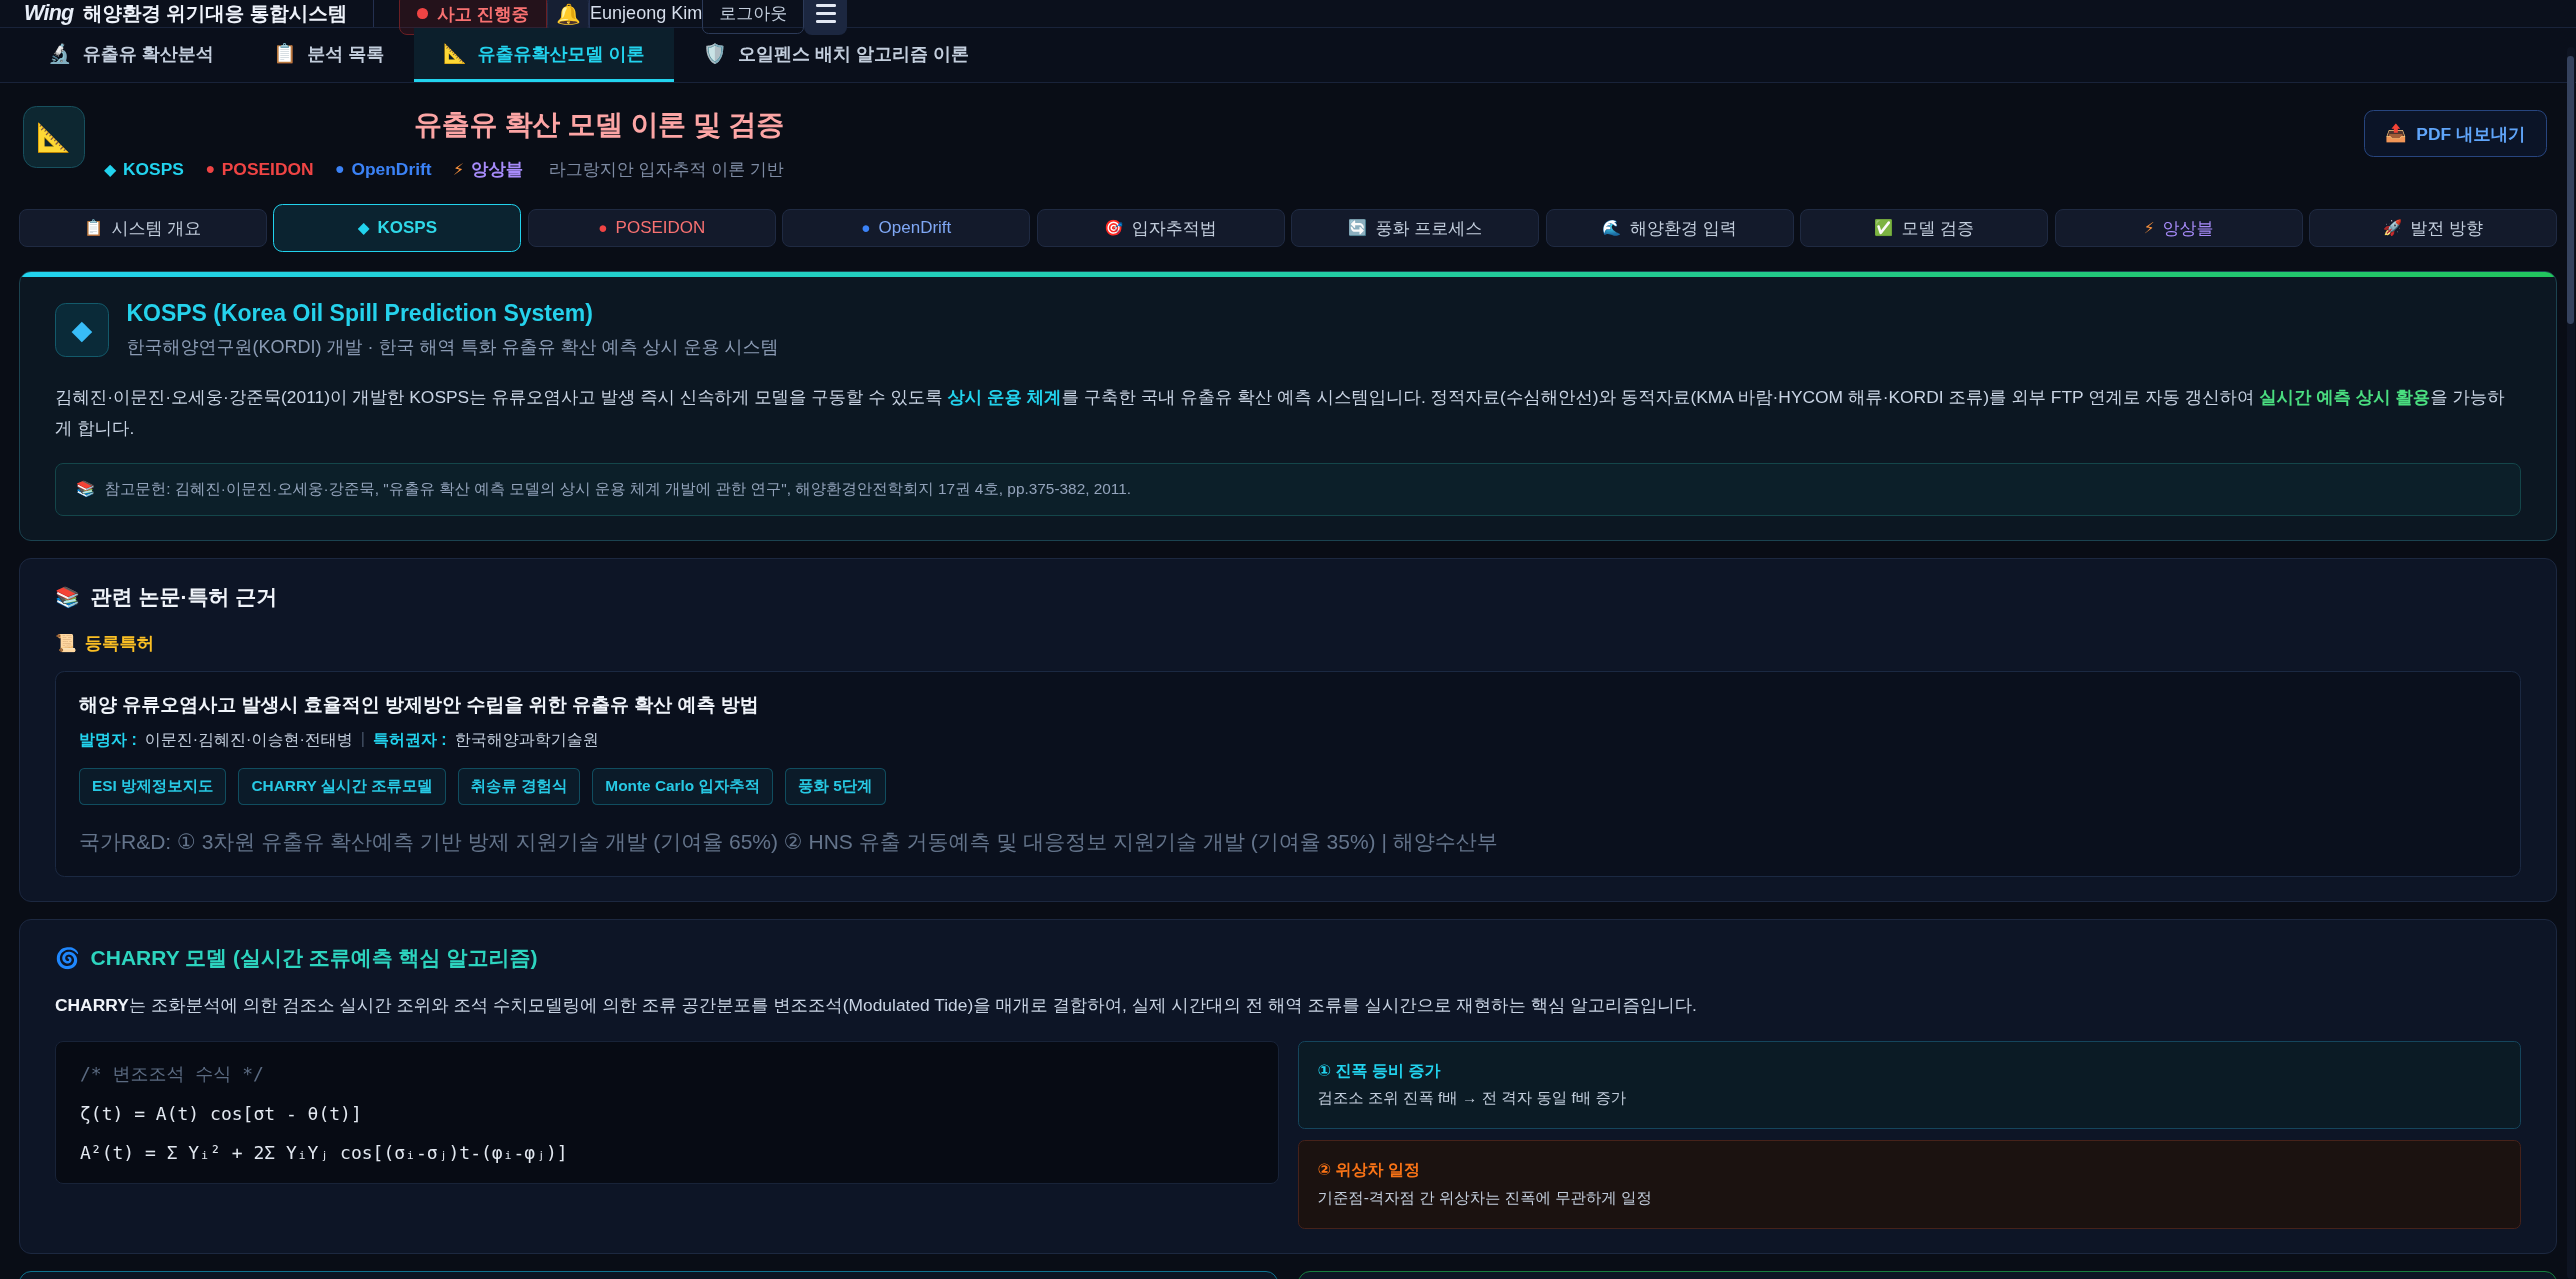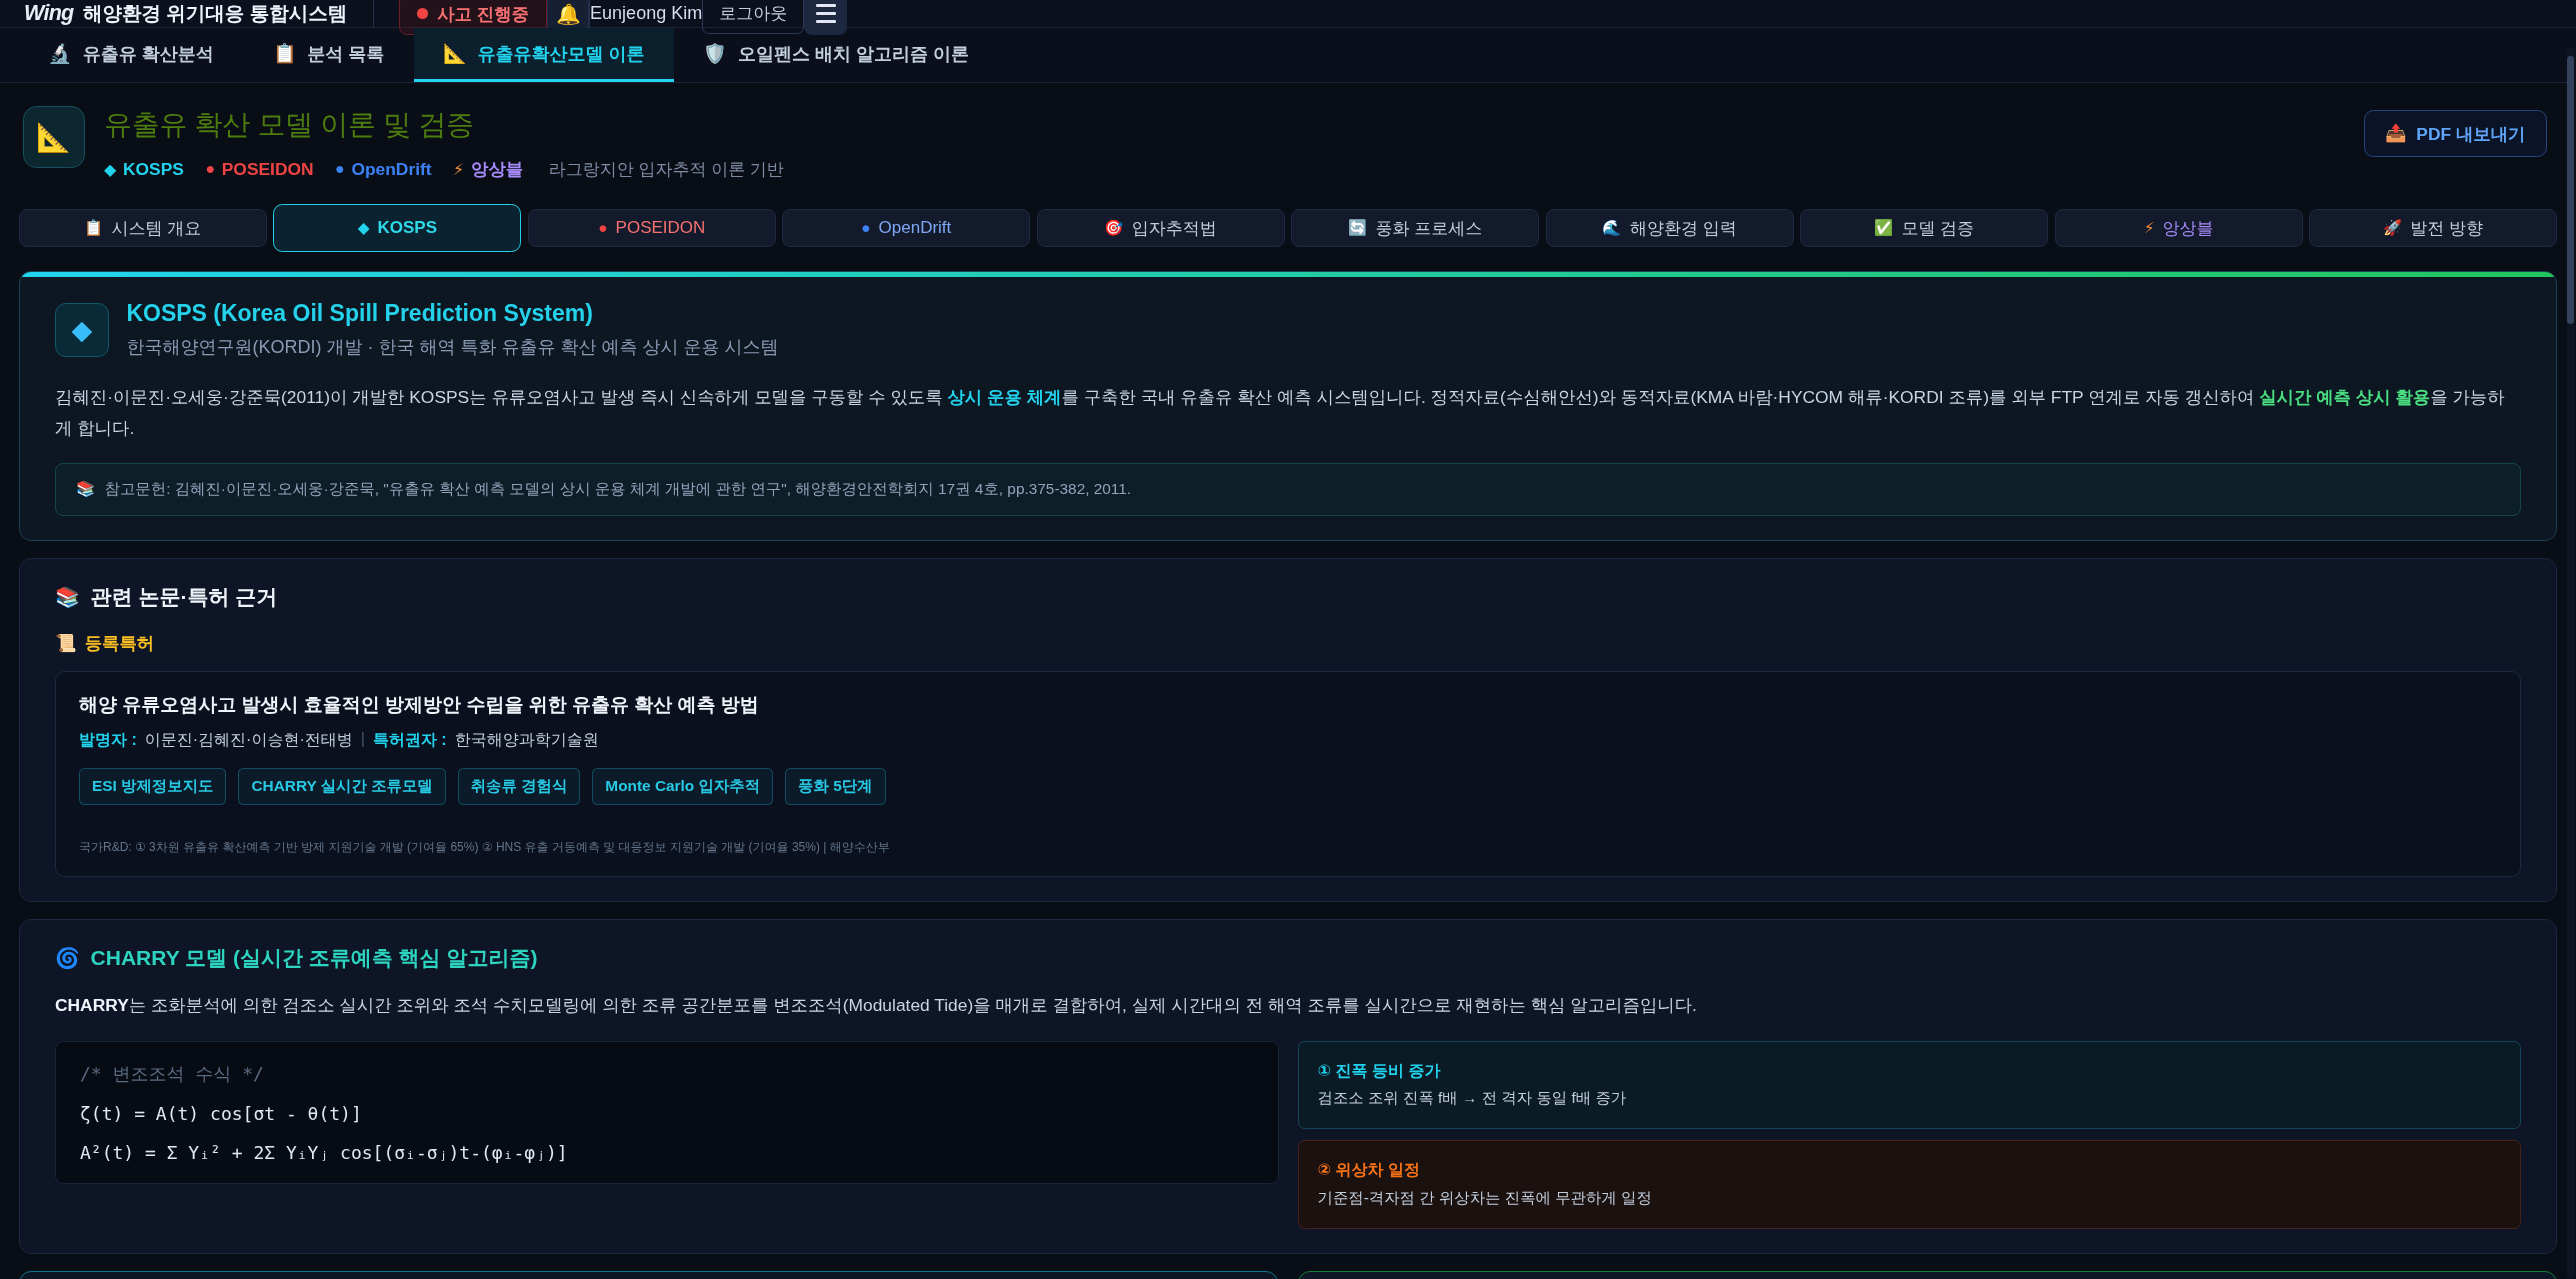--- a/index.html
+++ b/index.html
@@ -38,21 +38,21 @@
 
   
   .subtab-bar { height: 55px; background: #0a0f1b; border-bottom: 0.7px solid #19233a; display: flex; align-items: stretch; padding-left: 19px; }
   .subtab { display: flex; align-items: center; gap: 10.7px; padding: 0 29.5px; font-size: 18px; font-weight: bold; color: #c3cedd; cursor: pointer; border-bottom: 3.4px solid transparent; }
   .subtab .st-icon { font-size: 19px; }
   .subtab.active { background: #0c1f2c; color: #22d3ee; border-bottom-color: #22d3ee; }
 
   
   .page-head { display: flex; align-items: flex-start; padding: 23px 27px 17.4px 23px; position: relative; }
   .ph-icon { width: 62px; height: 62px; border-radius: 13.4px; background: #0d2731; border: 0.7px solid #17505e; display: flex; align-items: center; justify-content: center; font-size: 28px; margin-right: 19px; }
-  .ph-title { font-size: 28px; font-weight: normal; color: #4d7c0f; letter-spacing: -0.3px; }
+  .ph-title { font-size: 28px; font-weight: bold; color: #fca5a5; letter-spacing: -0.3px; text-align: right; }
   .ph-badges { display: flex; align-items: center; gap: 21.5px; margin-top: 13.4px; }
   .badge { font-size: 17.4px; font-weight: bold; display: flex; align-items: center; gap: 6.7px; }
   .badge .dot { font-size: 16px; }
   .badge-kosps { color: #22d3ee; }
   .badge-poseidon { color: #ef4444; }
   .badge-opendrift { color: #3b82f6; }
   .badge-ensemble { color: #a78bfa; }
   .badge-ensemble .dot { color: #fb923c; }
   .ph-note { font-size: 17px; color: #7e8ba3; font-weight: normal; margin-left: 4px; }
   .pdf-btn {
@@ -98,21 +98,21 @@
   .patent-regbox { min-width: 141px; max-width: 141px; border: 0.7px solid #14505f; background: #081620; border-radius: 8px; padding: 16px 10.7px; text-align: center; align-self: flex-start; display:flex; flex-direction:column; gap:8px; }
   .reg-label { font-size: 14px; color: #64748b; letter-spacing: 1.3px; }
   .reg-no { font-size: 19.5px; font-weight: bold; color: #22d3ee; font-family: "DejaVu Sans Mono", monospace; }
   .reg-date { font-size: 14.8px; color: #64748b; font-family: "DejaVu Sans Mono", monospace; }
   .patent-title { font-size: 19px; font-weight: bold; color: #f0f4fa; }
   .patent-meta { font-size: 16px; color: #c3cedd; margin-top: 12px; display: flex; gap: 8px; flex-wrap: wrap; }
   .meta-label { color: #22d3ee; font-weight: bold; }
   .meta-sep { color: #475569; }
   .tag-row { display: flex; gap: 12px; margin-top: 17.4px; flex-wrap: wrap; }
   .tag { font-size: 15.4px; color: #27c9e4; background: rgba(34,211,238,.06); border: 0.7px solid rgba(34,211,238,.28); border-radius: 5.4px; padding: 6.7px 12px; font-weight: bold; }
-  .rnd-note { margin-top: 34px; font-size: 12px; color: #64748b; }
+  .rnd-note { margin-top: 23px; font-size: 21px; color: #64748b; }
 
   
   .charry-title { color: #2dd4bf; }
   .charry-para { font-size: 17.4px; line-height: 1.7; color: #c9d4e4; margin-top: 19px; }
   .charry-para b { color: #f0f4fa; }
   .charry-grid { display: grid; grid-template-columns: 1fr 1fr; gap: 19px; margin-top: 20px; align-items: start; }
   .code-block { background: #070b14; border: 0.7px solid #18python23; border: 0.7px solid #182338; border-radius: 8px; padding: 20px 24px; font-family: "DejaVu Sans Mono", monospace; font-size: 18px; color: #e2e8f0; }
   .code-comment { color: #5b6b82; display: block; }
   .code-line { display: block; margin-top: 17.4px; }
   .callout { border-radius: 6.7px; padding: 19px 19px; }

